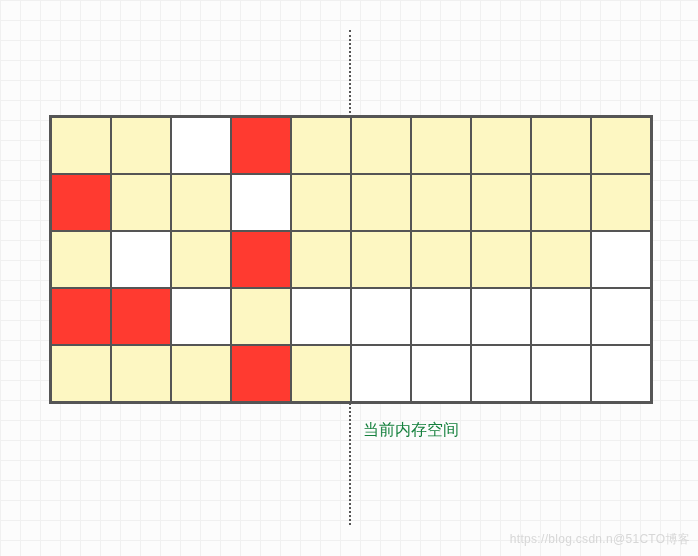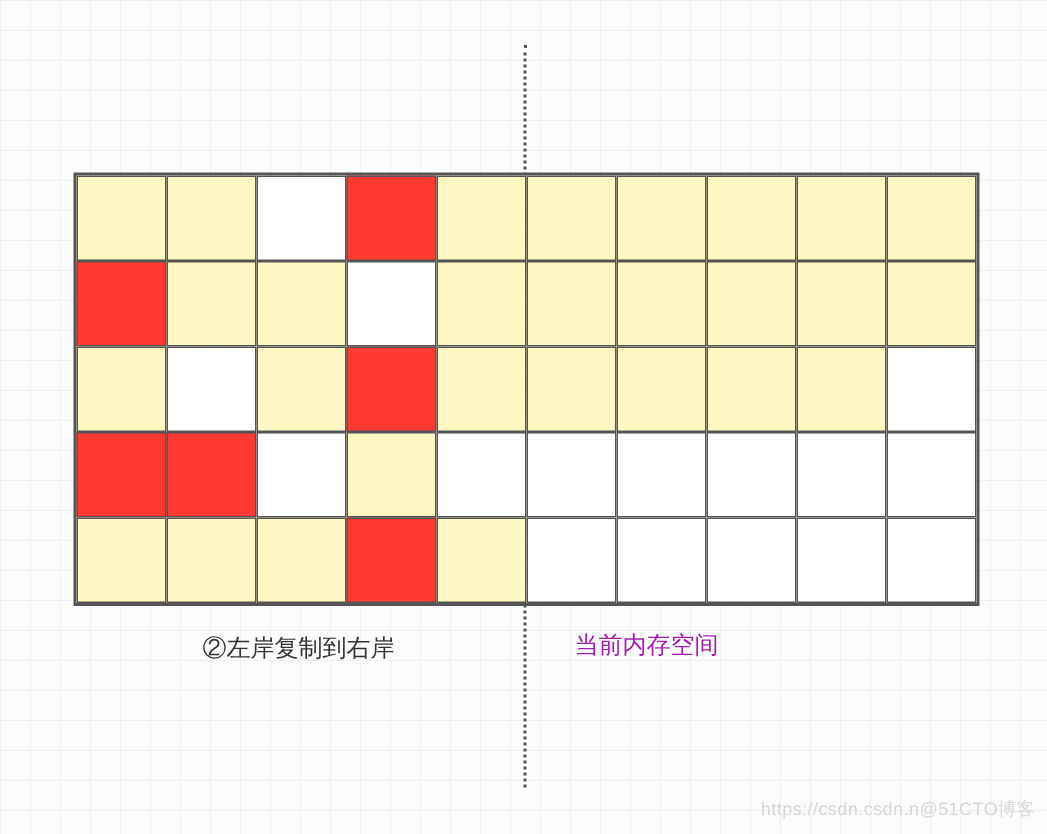--- a/index.html
+++ b/index.html
@@ -47,22 +47,21 @@
       top: 420px;
       font-size: 16px;
       color: #333;
       line-height: 1.6;
     }
     .caption-right {
       position: absolute;
       left: 363px;
       top: 420px;
       font-size: 16px;
-      color: #a21caf;
-      margin-left: 20px;
+      color: #15803d;
     }
     .watermark {
       position: absolute;
       right: 8px;
       bottom: 8px;
       font-size: 12px;
       color: #d7d7d7;
       letter-spacing: 0.3px;
     }
   </style>
@@ -119,18 +118,17 @@
     <div class="cell red"></div>
     <div class="cell yellow"></div>
     <div class="cell white"></div>
     <div class="cell white"></div>
     <div class="cell white"></div>
     <div class="cell white"></div>
     <div class="cell white"></div>
   </div>
 
 <div class="caption-left">
-  <div>②左岸复制到右岸</div>
 </div>
 
 <div class="caption-right">当前内存空间</div>
 
-<div class="watermark">https://csdn.csdn.n@51CTO博客</div>
+<div class="watermark">https://blog.csdn.n@51CTO博客</div>
 
 </body></html>

